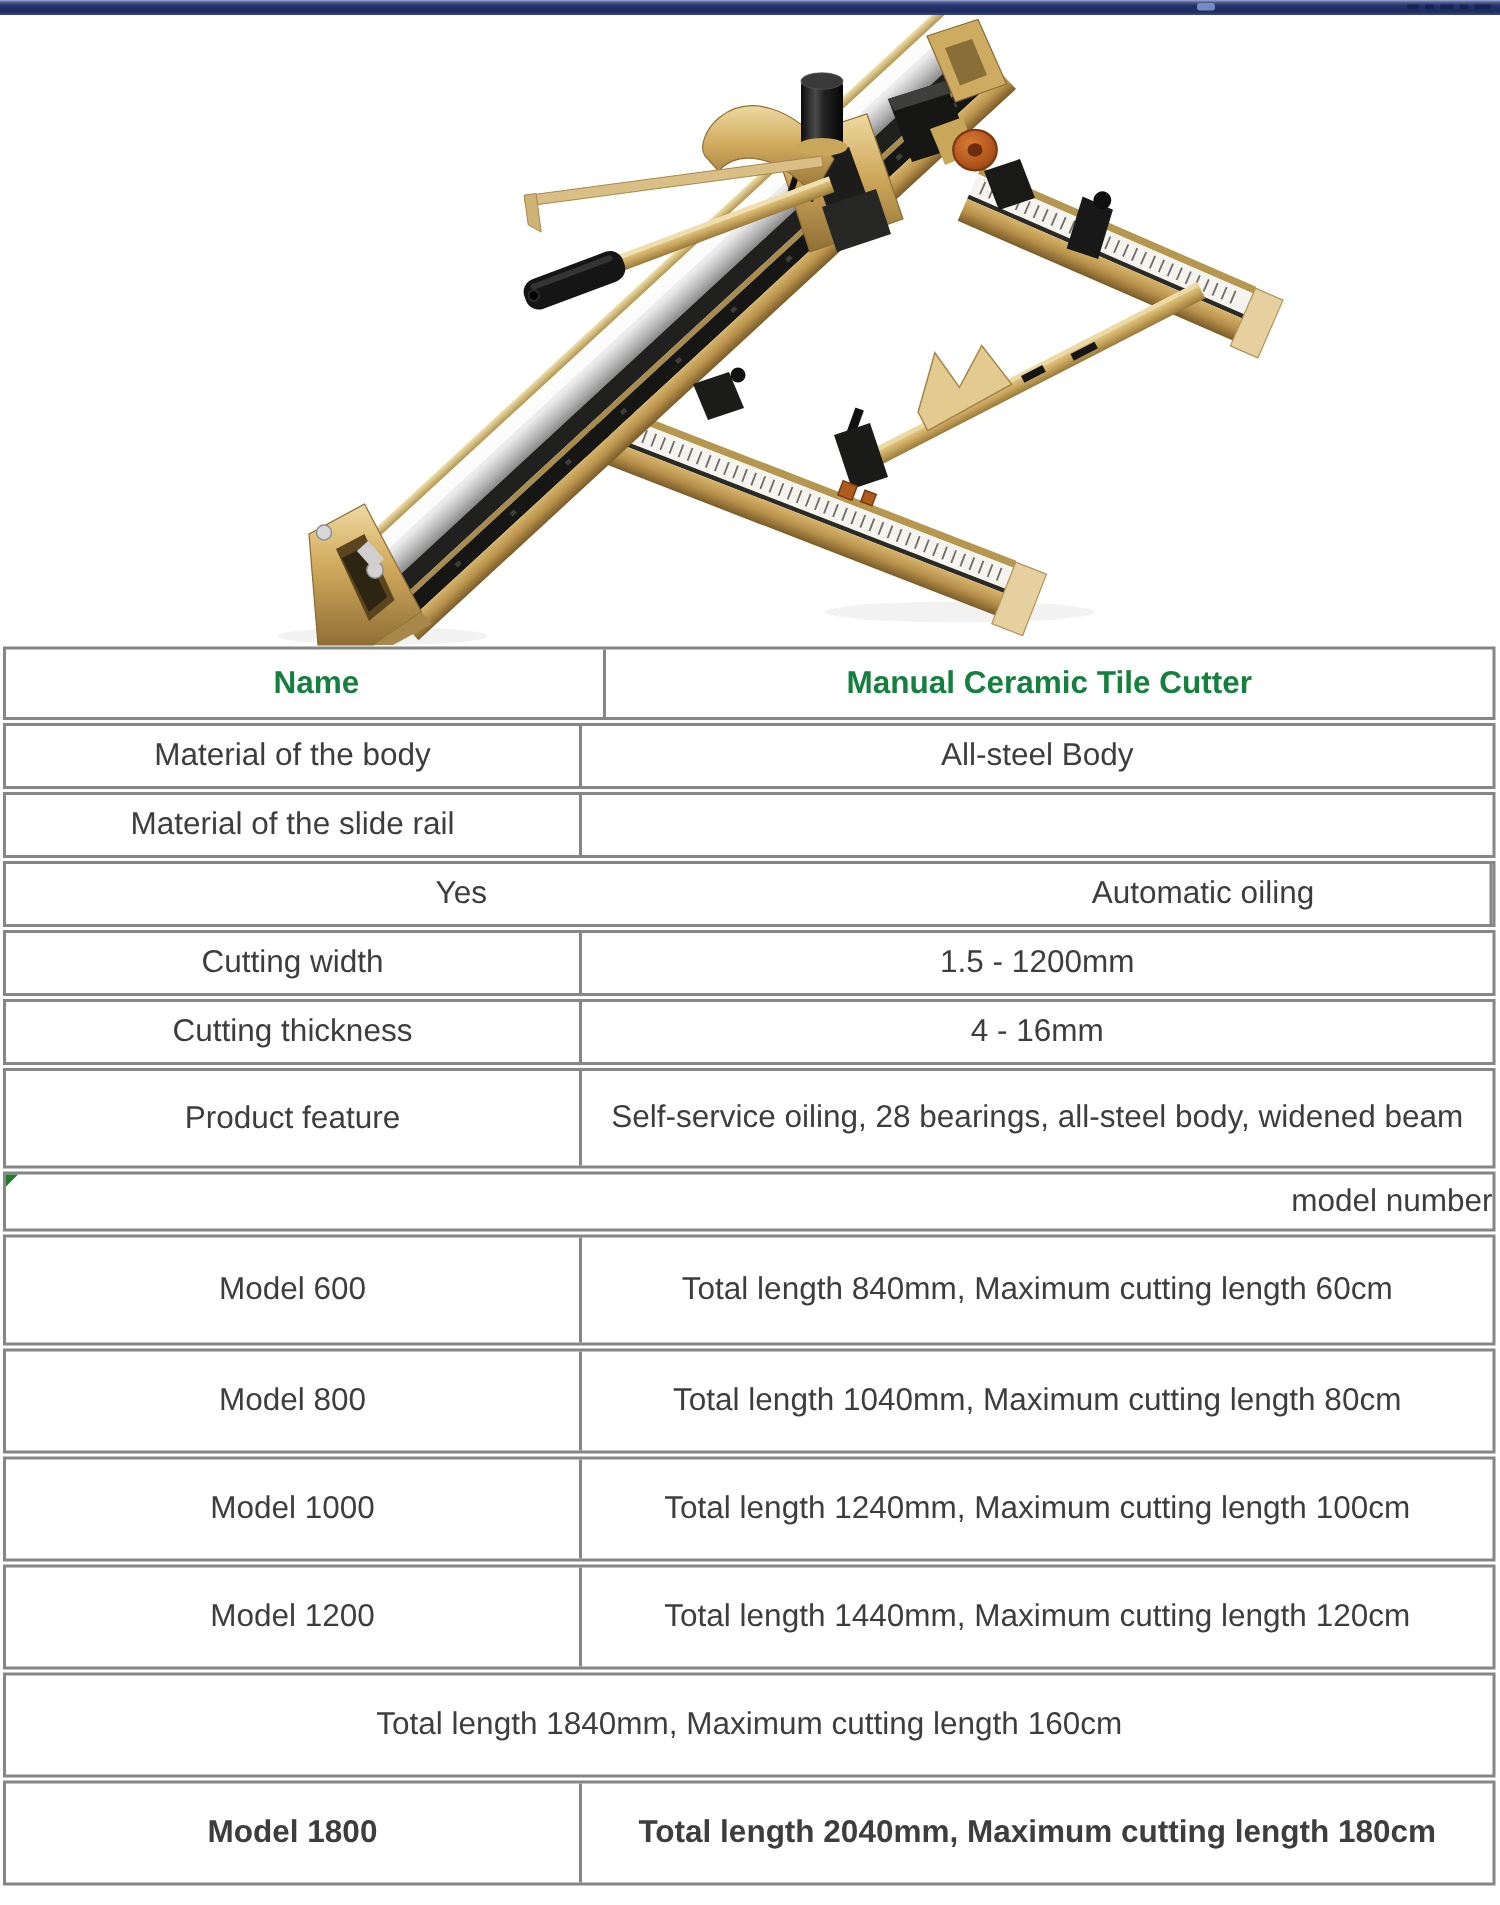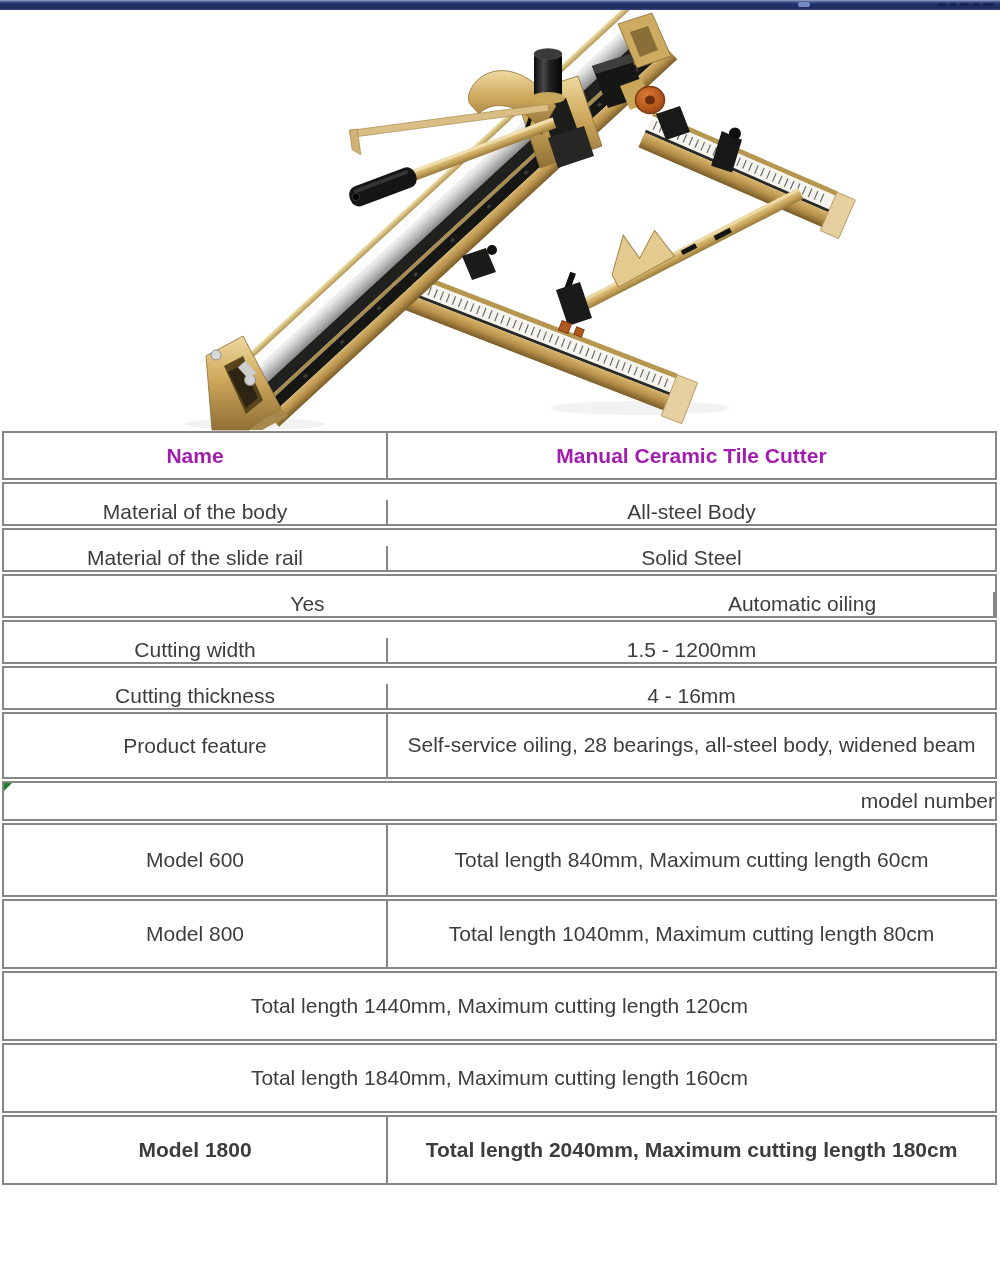--- a/index.html
+++ b/index.html
@@ -18,22 +18,22 @@
 
   
   .figure{position:absolute;top:10px;left:0;width:1000px;height:421px;}
 
   
   .spec{position:absolute;left:2px;top:431px;width:995px;color:#3d3d3d;font-size:21px;}
   .row{display:flex;border:2px solid #868686;margin-bottom:2px;background:#fff;box-sizing:border-box;align-items:stretch;}
   .cell{display:flex;align-items:center;justify-content:center;text-align:center;box-sizing:border-box;padding:0 8px;}
   .cell.left{width:384px;flex:none;border-right:2px solid #868686;}
   .cell.right{flex:1;}
-  .row.header{height:49px;font-weight:bold;color:#a21caf;}
-  .row.sp{height:44px;align-items:flex-end;}
+  .row.header{height:49px;font-weight:bold;color:#15803d;padding-left:16px;}
+  .row.sp{height:44px;}
   .row.feature{height:67px;}
   .row.feature .cell.right span{max-width:600px;line-height:1.72;}
   .row.section{height:40px;position:relative;display:flex;align-items:center;justify-content:flex-end;}
   .row.model{height:70px;}
   .row.model.first{height:74px;}
   .row:last-child{margin-bottom:0;font-weight:bold;}
   .green-corner{position:absolute;left:0;top:0;width:0;height:0;
     border-top:8px solid #217a2e;border-right:8px solid transparent;}
 </style>
 </head>
@@ -213,23 +213,20 @@
         <span>Material of the body</span>
       </div>
     <div class="cell right">
         <span>All-steel Body</span>
       </div>
   </div>
   <div class="row sp">
     <div class="cell left">
         <span>Material of the slide rail</span>
       </div>
-    <div class="cell right">
-        <span>Solid Steel</span>
-      </div>
   </div>
   <div class="row sp">
     <div class="cell right">
         <span>Yes</span>
       </div>
     <div class="cell left">
         <span>Automatic oiling</span>
       </div>
   </div>
   <div class="row sp">
@@ -272,20 +269,31 @@
   </div>
   <div class="row model">
     <div class="cell left">
         <span>Model 800</span>
       </div>
     <div class="cell right">
         <span>Total length 1040mm, Maximum cutting length 80cm</span>
       </div>
   </div>
   <div class="row model">
+    <div class="cell left">
+        <span>Model 1000</span>
+      </div>
+    <div class="cell right">
+        <span>Total length 1240mm, Maximum cutting length 100cm</span>
+      </div>
+  </div>
+  <div class="row model">
+    <div class="cell left">
+        <span>Model 1200</span>
+      </div>
     <div class="cell right">
         <span>Total length 1440mm, Maximum cutting length 120cm</span>
       </div>
   </div>
   <div class="row model">
     <div class="cell right">
         <span>Total length 1840mm, Maximum cutting length 160cm</span>
       </div>
   </div>
   <div class="row model">

